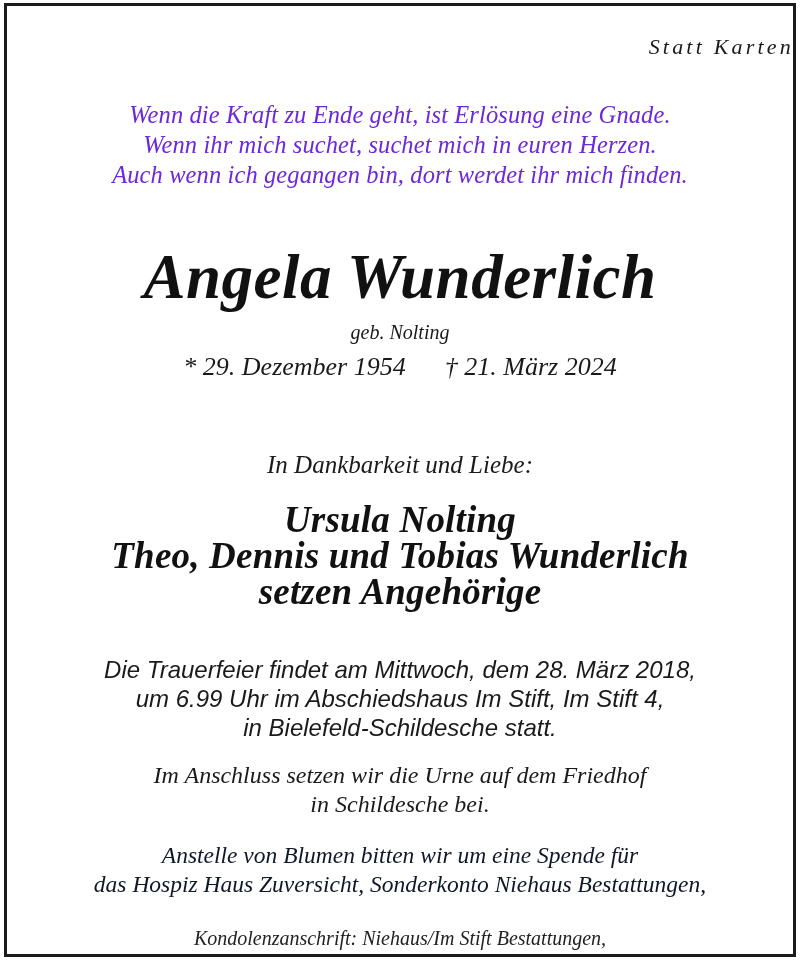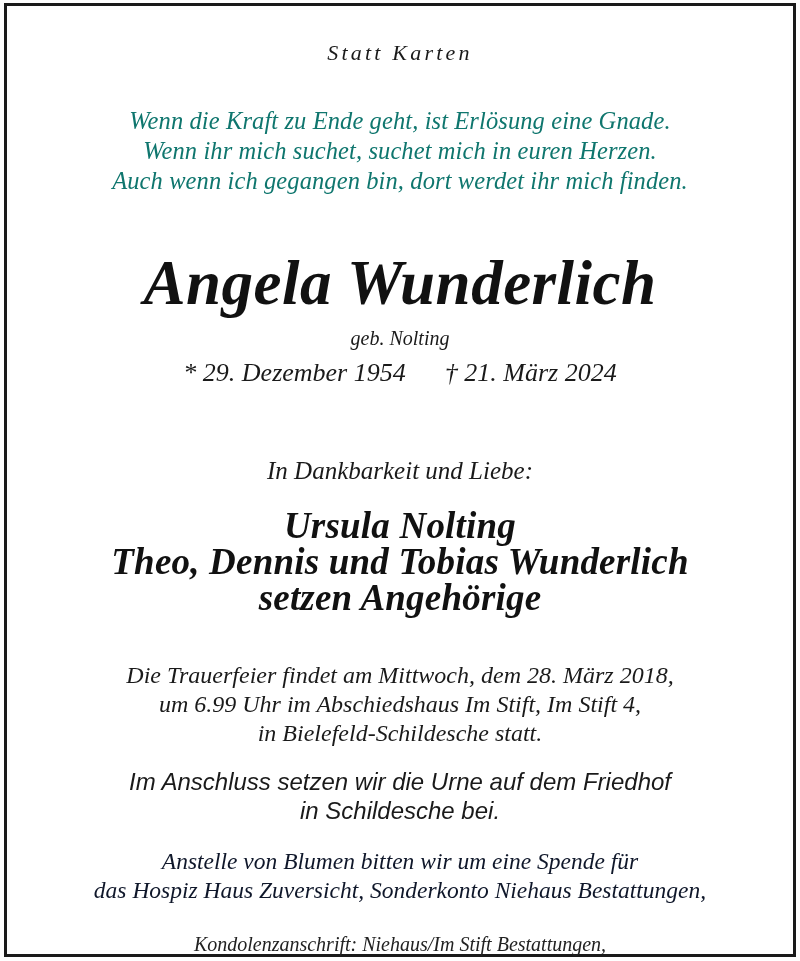--- a/index.html
+++ b/index.html
@@ -40,34 +40,35 @@
     font-family: "Liberation Serif", "DejaVu Serif", serif;
   }
 
   
   .statt-karten {
     font-family: "Liberation Serif", "DejaVu Serif", serif;
     font-style: italic;
     font-size: 22px;
     letter-spacing: 3.2px;
     color: #1a1a1a;
-    margin: 8px;
+    margin: 2px;
     padding-top: 30px;
     line-height: 1.1;
+    text-align: right;
   }
 
   
   .poem {
     margin: 8px;
     padding-top: 33px;
     font-family: "Liberation Serif", "DejaVu Serif", serif;
     font-style: italic;
     font-size: 24.5px;
     line-height: 30px;
-    color: #0f766e;
+    color: #6d28d9;
     letter-spacing: 0.1px;
   }
   .poem div { white-space: nowrap; }
 
   
   .name {
     margin: 0;
     padding-top: 47px;
     font-family: "Liberation Serif", "DejaVu Serif", serif;
     font-style: italic;
@@ -123,32 +124,32 @@
     line-height: 36px;
     color: #111111;
     letter-spacing: 0.2px;
   }
   .survivors div { white-space: nowrap; }
 
   
   .service {
     margin: 0;
     padding-top: 45px;
-    font-family: Liberation Serif, serif;
+    font-family: Liberation Sans, sans-serif;
     font-style: italic;
     font-size: 24px;
     line-height: 29px;
     color: #1a1a1a;
   }
   .service div { white-space: nowrap; }
 
   .burial {
     margin: 0;
     padding-top: 19px;
-    font-family: Liberation Sans, sans-serif;
+    font-family: Liberation Serif, serif;
     font-style: italic;
     font-size: 24px;
     line-height: 29px;
     color: #1a1a1a;
   }
   .burial div { white-space: nowrap; }
 
   
   .donation {
     margin: 0;

